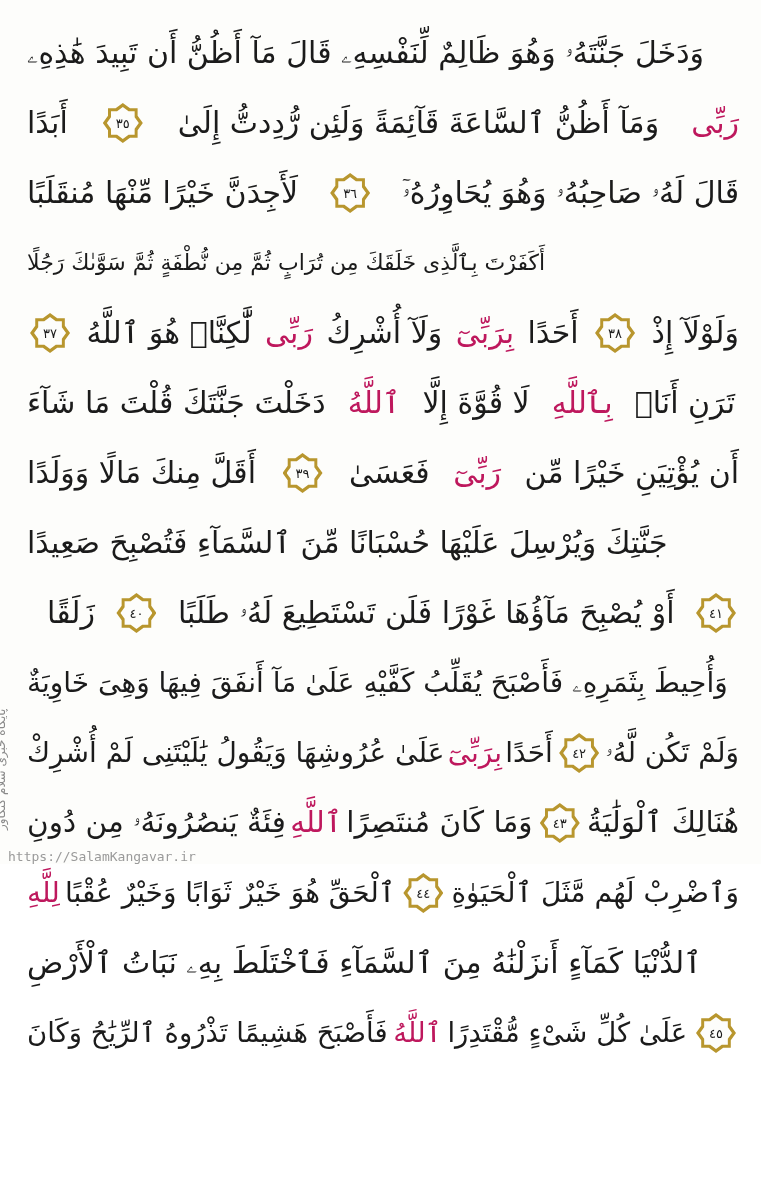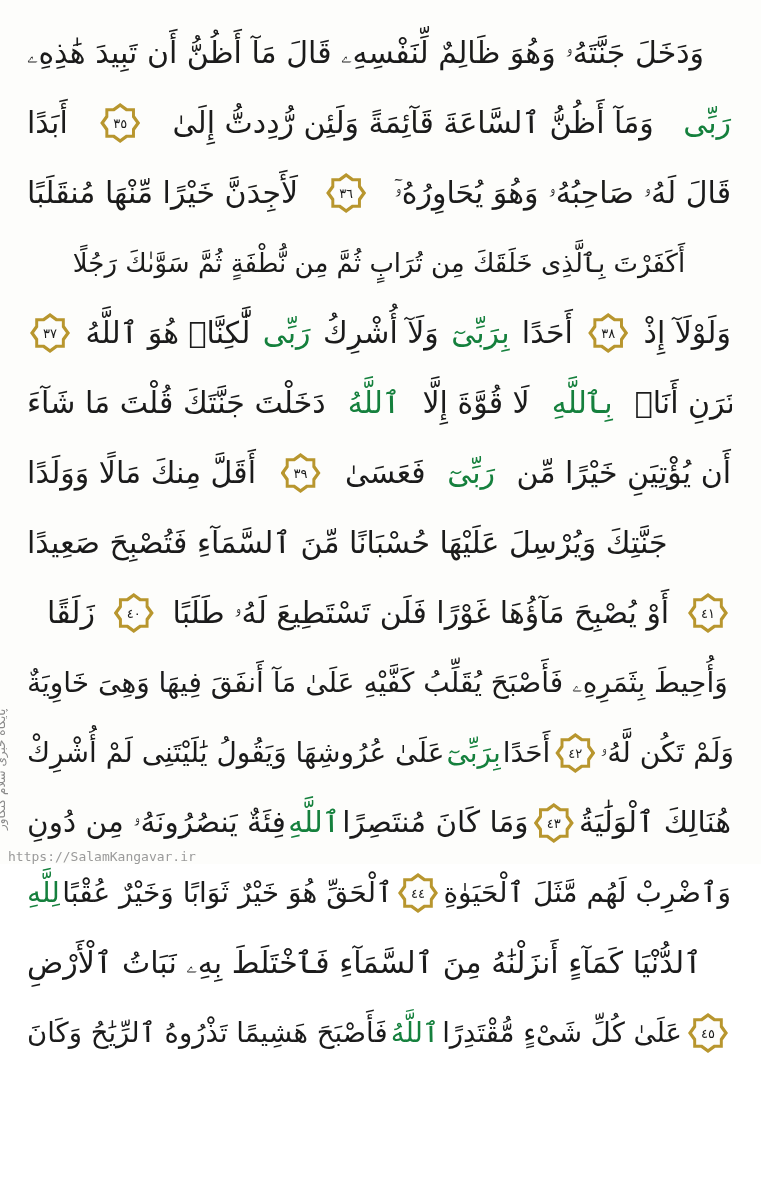--- a/index.html
+++ b/index.html
@@ -12,21 +12,21 @@
     height: 1200px;
     overflow: hidden;
     font-family: "DejaVu Sans", sans-serif;
   }
   #page {
     position: relative;
     width: 761px;
     height: 864px;
     background: #fdfdfb;
     box-sizing: border-box;
-    padding: 18px 29px 26px 26px;
+    padding: 18px 21px 26px 26px;
     display: flex;
     flex-direction: column;
     justify-content: flex-start;
   }
   .quran-body {
     direction: rtl;
     text-align: justify;
     text-align-last: justify;
     color: #1b1b1b;
     font-family: "DejaVu Sans", "Liberation Sans", sans-serif;
@@ -41,21 +41,21 @@
     height: 70px;
     white-space: nowrap;
     overflow: hidden;
     border-bottom: 0px solid transparent;
   }
   .word {
     display: inline-block;
     padding: 0 1px;
   }
   .word.red {
-    color: #15803d;
+    color: #be185d;
   }
   
   .ayah-mark {
     display: inline-flex;
     align-items: center;
     justify-content: center;
     width: 40px;
     height: 40px;
     margin: 0 4px;
     position: relative;
@@ -125,21 +125,21 @@
       </div>
       <div class="line" style="font-size: 30px;">
         <span class="word">لَأَجِدَنَّ خَيْرًا مِّنْهَا مُنقَلَبًا</span>
         <span class="ayah-mark">
           <span class="star"></span>
           <span class="inner"></span>
           <span class="num">٣٦</span>
         </span>
         <span class="word">قَالَ لَهُۥ صَاحِبُهُۥ وَهُوَ يُحَاوِرُهُۥٓ</span>
       </div>
-      <div class="line" style="font-size: 26px; justify-content: center;">
+      <div class="line" style="font-size: 22px;">
         <span class="word">أَكَفَرْتَ بِٱلَّذِى خَلَقَكَ مِن تُرَابٍ ثُمَّ مِن نُّطْفَةٍ ثُمَّ سَوَّىٰكَ رَجُلًا</span>
       </div>
       <div class="line" style="font-size: 30px;">
         <span class="ayah-mark">
           <span class="star"></span>
           <span class="inner"></span>
           <span class="num">٣٧</span>
         </span>
         <span class="word">لَّٰكِنَّا۠ هُوَ ٱللَّهُ</span>
         <span class="word red">رَبِّى</span>

